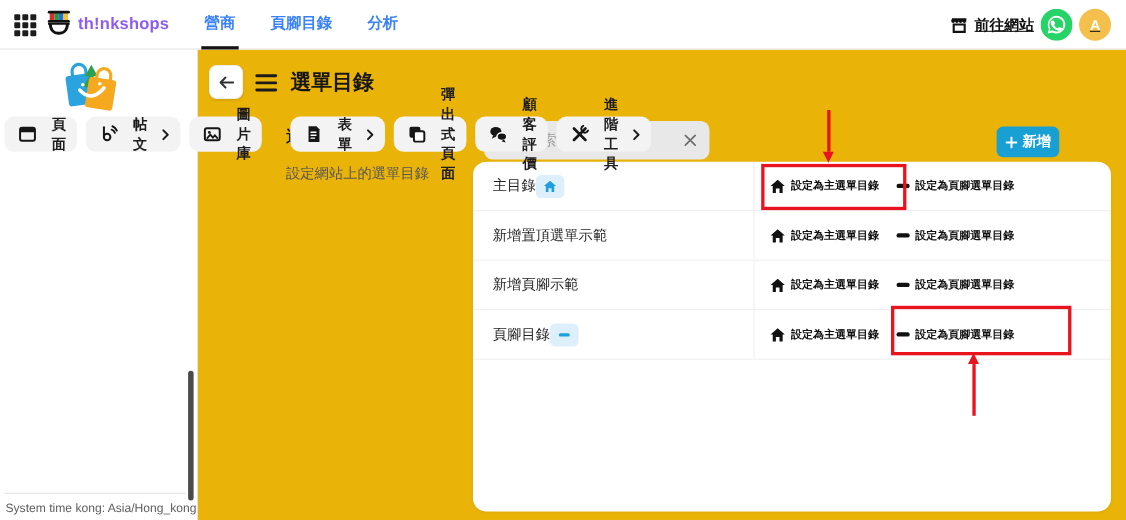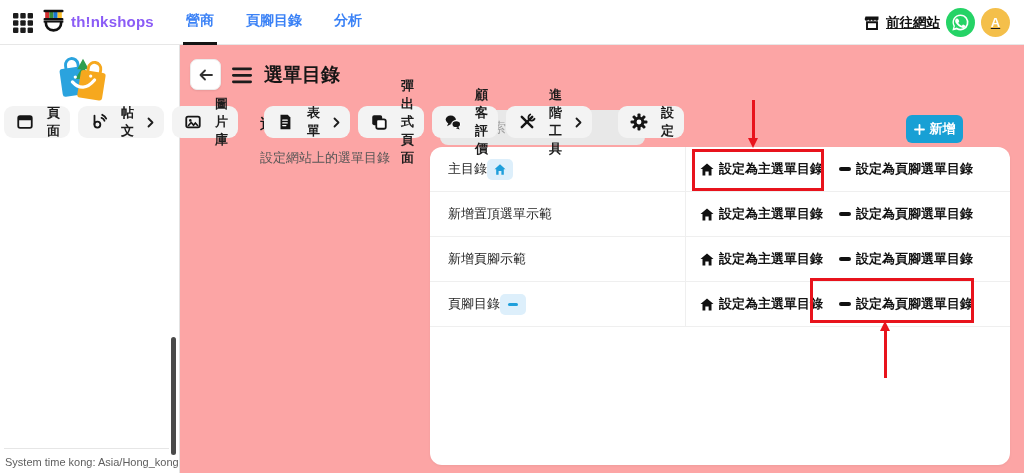--- a/index.html
+++ b/index.html
@@ -26,21 +26,21 @@
   .menu{position:absolute;left:4px;top:61px;width:163px;display:flex;gap:8px;}
   .pill{height:32px;background:#f3f3f3;border-radius:9px;display:flex;align-items:center;
         gap:13px;padding:0 10px 0 12px;cursor:pointer;box-sizing:border-box;}
   .pill .lbl{font-size:13px;font-weight:700;color:#1d1d1d;}
   .pill .chev{margin-left:auto;display:flex;}
   .menu-div{height:1px;background:#e9e9e9;margin:4px 6px 4px 4px;}
   .side-scrollbar{position:absolute;right:3px;top:292px;width:5px;height:118px;background:#4a4a4a;border-radius:3px;cursor:grab;}
   .tz-div{position:absolute;left:4px;right:10px;bottom:24px;height:1px;background:#e6e6e6;}
   .tz-note{position:absolute;left:5px;bottom:5px;font-size:11px;color:#5e5e5e;white-space:nowrap;}
   
-  .main{position:absolute;left:180px;top:45px;width:844px;height:428px;background:#fca5a5;}
+  .main{position:absolute;left:180px;top:45px;width:844px;height:428px;background:#eab308;}
   .back-btn{position:absolute;left:10px;top:14px;width:29px;height:29px;background:#fff;border:1px solid #ececec;
             border-radius:7px;box-shadow:0 1px 2px rgba(0,0,0,.08);display:flex;align-items:center;justify-content:center;cursor:pointer;}
   .page-head{position:absolute;left:52px;top:17px;display:flex;align-items:center;gap:11px;}
   .page-title{font-size:19px;font-weight:800;color:#161616;}
   .sec-title{position:absolute;left:80px;top:70px;font-size:15px;font-weight:800;color:#171717;}
   .sec-desc{position:absolute;left:80px;top:104px;font-size:13px;color:#565656;}
   .searchbox{position:absolute;left:260px;top:65px;width:205px;height:35px;background:#e8e8e8;border-radius:8px;
              display:flex;align-items:center;padding:0 10px;box-sizing:border-box;gap:12px;}
   .searchbox input{flex:1;border:none;outline:none;background:transparent;font-size:13.5px;color:#333;
                    font-family:inherit;min-width:0;}
@@ -48,21 +48,21 @@
   .clear-btn{display:flex;cursor:pointer;padding:2px;}
   .add-btn{position:absolute;left:726px;top:70px;width:57px;height:28px;background:#18a0d5;border-radius:6px;
            display:flex;align-items:center;justify-content:center;gap:5px;color:#fff;font-size:13px;font-weight:700;cursor:pointer;}
   .card{position:absolute;left:250px;top:102px;width:580px;height:318px;background:#fff;border-radius:12px;
         box-shadow:0 1px 3px rgba(0,0,0,.05);overflow:hidden;}
   .row{display:flex;height:44px;border-bottom:1px solid #efefef;}
   .name-cell{width:255px;display:flex;align-items:center;padding-left:18px;box-sizing:border-box;}
   .name-cell .nm{font-size:13px;color:#1f1f1f;}
   .badge{width:26px;height:21px;background:#ddeffb;border-radius:5px;display:flex;align-items:center;justify-content:center;}
   .actions-cell{flex:1;border-left:1px solid #efefef;display:flex;align-items:center;padding-left:14px;gap:16px;}
-  .action{display:flex;align-items:center;gap:5px;font-size:13px;font-weight:700;color:#121212;cursor:pointer;white-space:nowrap;justify-content:center;}
+  .action{display:flex;align-items:center;gap:5px;font-size:10px;font-weight:700;color:#121212;cursor:pointer;white-space:nowrap;justify-content:center;}
   .dash-glyph{display:inline-block;width:12px;height:3.2px;background:#111;border-radius:2px;}
   .dash-glyph.blue{background:#1f9fdb;width:10px;height:3px;}
   
   .hl-box{position:absolute;border:3px solid #e8131c;pointer-events:none;z-index:6;}
   .hl-box.one{left:512px;top:104px;width:126px;height:36px;}
   .hl-box.two{left:630px;top:233px;width:158px;height:39px;}
   .arrow{position:absolute;z-index:6;pointer-events:none;}
   .arrow .stem{position:absolute;left:4px;width:3px;background:#e8131c;}
   .arrow .head-down{position:absolute;left:0;width:0;height:0;border-left:5.5px solid transparent;
                     border-right:5.5px solid transparent;border-top:10px solid #e8131c;}
@@ -237,35 +237,20 @@
             </svg>
         </span>
         <span class="lbl">進階工具</span>
         <span class="chev">
           <svg width="7" height="11" viewBox="0 0 7 11" fill="none" stroke="#1c1c1c" stroke-width="1.8" stroke-linecap="round" stroke-linejoin="round">
               <path d="M1.5 1.5l4 4-4 4"></path>
             </svg>
         </span>
       </div>
       <div class="menu-div"></div>
-      <div class="pill">
-        <span style="display:flex;">
-          <svg width="18" height="18" viewBox="0 0 20 20">
-              <g fill="#161616" transform="translate(10,10)">
-                <rect x="-1.7" y="-9.4" width="3.4" height="18.8" rx="1.2"></rect>
-                <rect x="-1.7" y="-9.4" width="3.4" height="18.8" rx="1.2" transform="rotate(45)"></rect>
-                <rect x="-1.7" y="-9.4" width="3.4" height="18.8" rx="1.2" transform="rotate(90)"></rect>
-                <rect x="-1.7" y="-9.4" width="3.4" height="18.8" rx="1.2" transform="rotate(135)"></rect>
-                <circle r="6"></circle>
-              </g>
-              <circle cx="10" cy="10" r="2.7" fill="#fff"></circle>
-            </svg>
-        </span>
-        <span class="lbl">設定</span>
-      </div>
     </div>
 
     <div class="side-scrollbar"></div>
     <div class="tz-div"></div>
     <div class="tz-note">System time kong: Asia/Hong_kong</div>
   </div>
 
   <div class="main">
     <div class="back-btn">
       <svg width="14" height="12" viewBox="0 0 14 12" fill="none" stroke="#333" stroke-width="1.8" stroke-linecap="round" stroke-linejoin="round">

